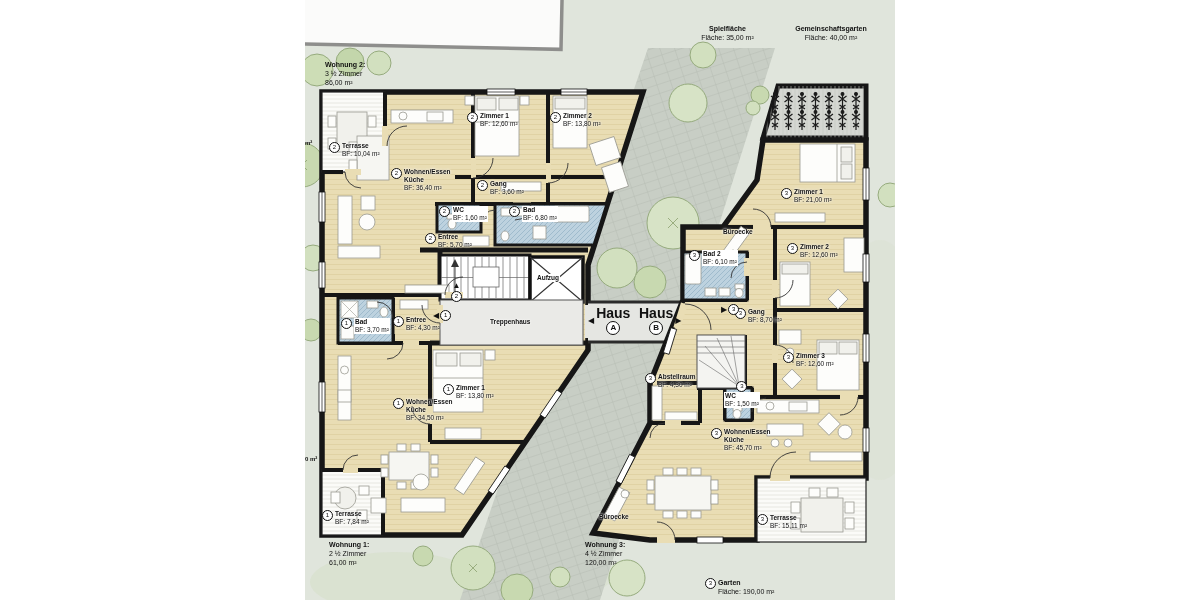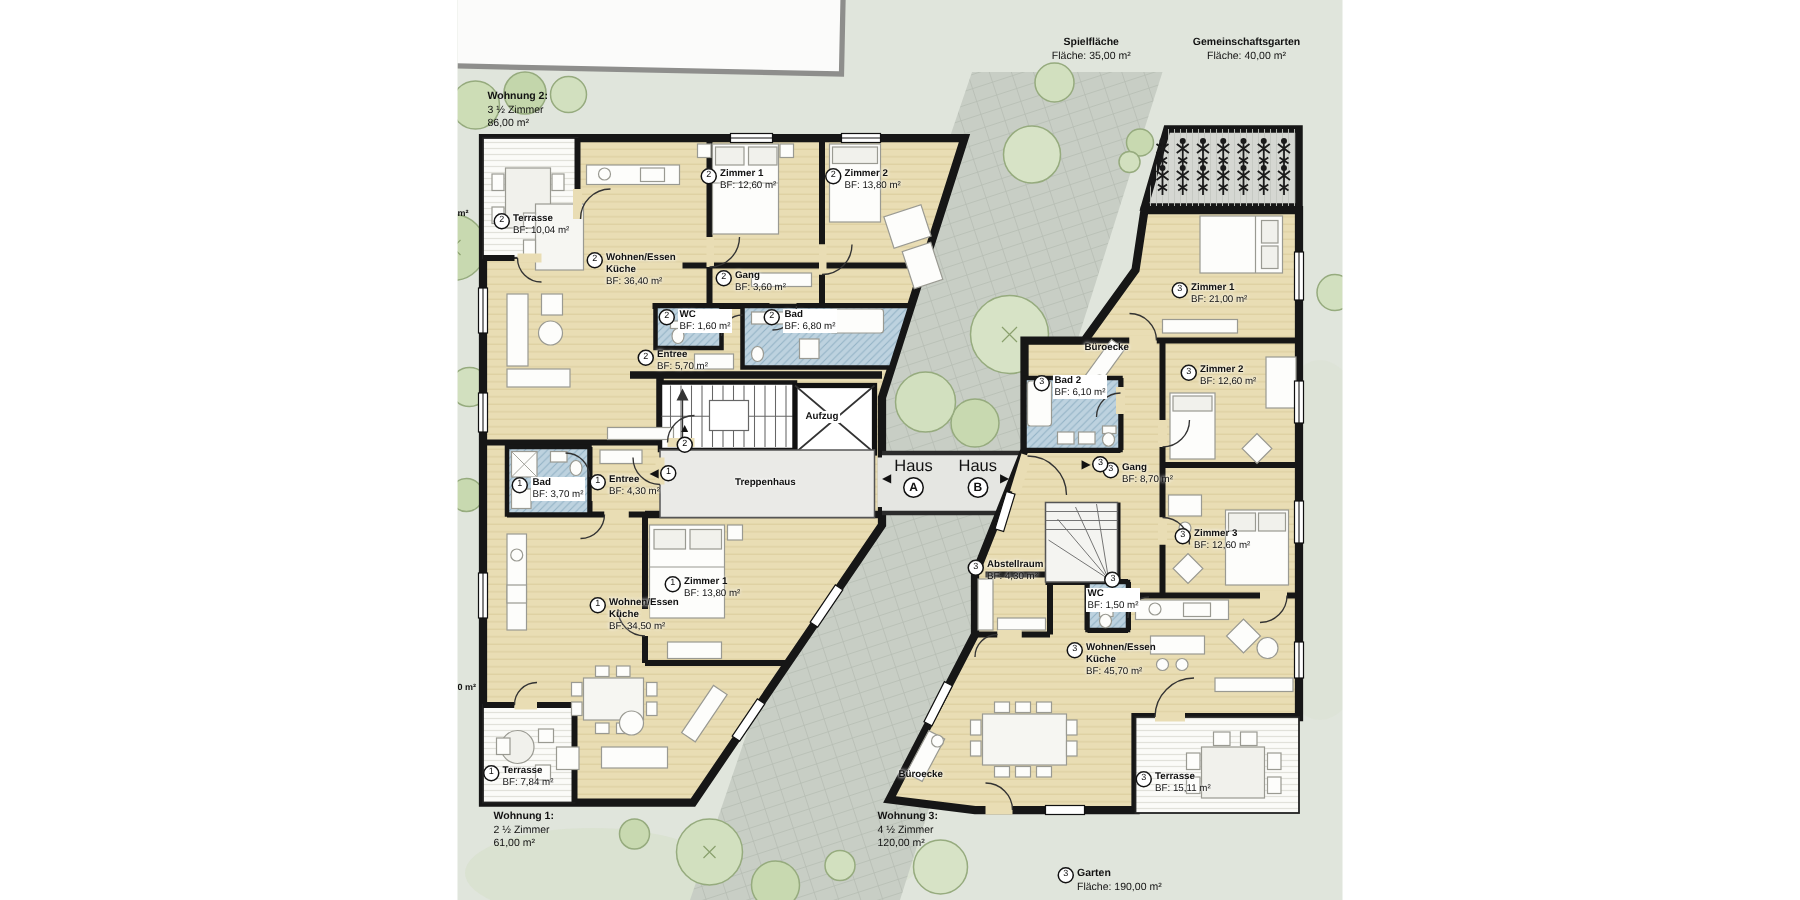--- a/index.html
+++ b/index.html
@@ -13,21 +13,21 @@
   .lbl.col{flex-direction:column;align-items:center;gap:0;}
   .lbl.bg .tx{background:#fff;padding:0 1px;}
   .num{flex:none;width:9px;height:9px;border:1px solid #111;border-radius:50%;background:#fff;font-size:6px;line-height:9px;text-align:center;font-weight:normal;}
   .apt-title{position:absolute;font-size:7px;line-height:1.3;color:#111;white-space:nowrap;}
   .apt-title .t{font-weight:bold;}
   .area-lbl{position:absolute;font-size:7px;line-height:1.3;color:#111;text-align:center;}
   .area-lbl .t{font-weight:bold;}
   .garten-lbl{position:absolute;display:flex;gap:2px;font-size:7px;line-height:1.3;color:#111;white-space:nowrap;}
   .garten-lbl .t{font-weight:bold;}
   .haus{position:absolute;display:flex;gap:2px;align-items:center;color:#111;}
-  .haus .word{font-weight:normal;font-size:11px;line-height:1;}
+  .haus .word{font-weight:bold;font-size:14px;line-height:1;}
   .haus .stackc{display:flex;flex-direction:column;align-items:center;gap:1px;}
   .letter{width:12px;height:12px;border:1.2px solid #111;border-radius:50%;background:#fff;font-size:8px;font-weight:bold;line-height:12px;text-align:center;}
   .arrow{font-size:8px;line-height:1;color:#111;}
   .navm{position:absolute;display:flex;gap:1px;align-items:center;}
   .navm.col{flex-direction:column;}
   .frag{position:absolute;font-size:6px;font-weight:bold;color:#111;}
 </style>
 </head>
 <body>
 

